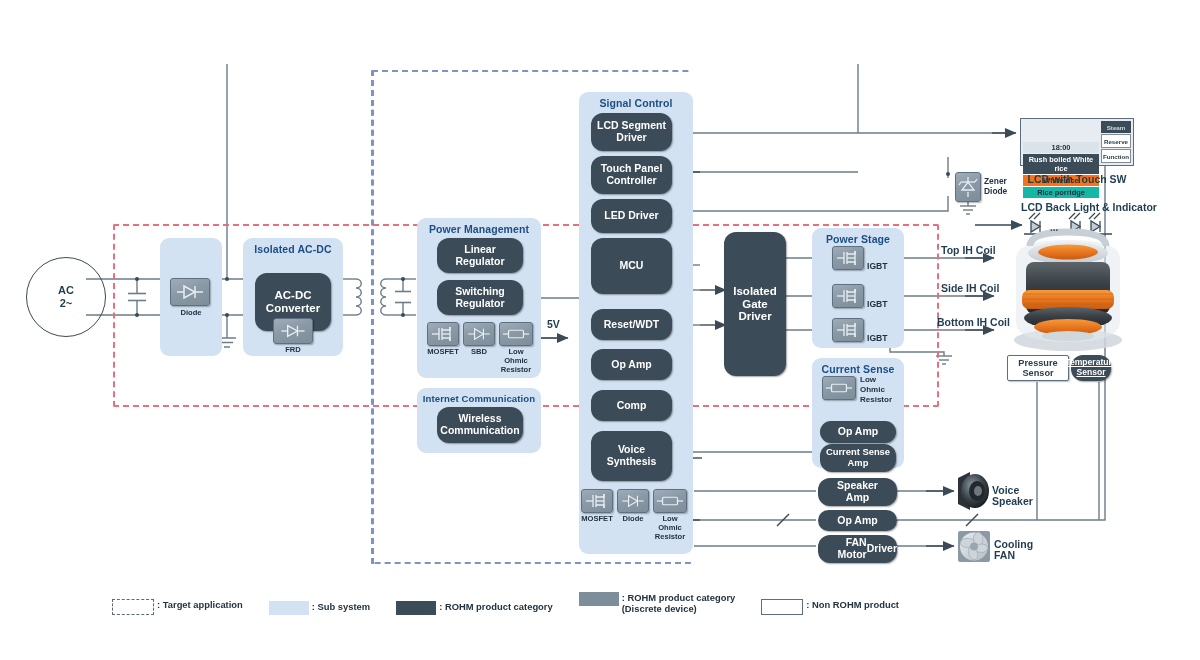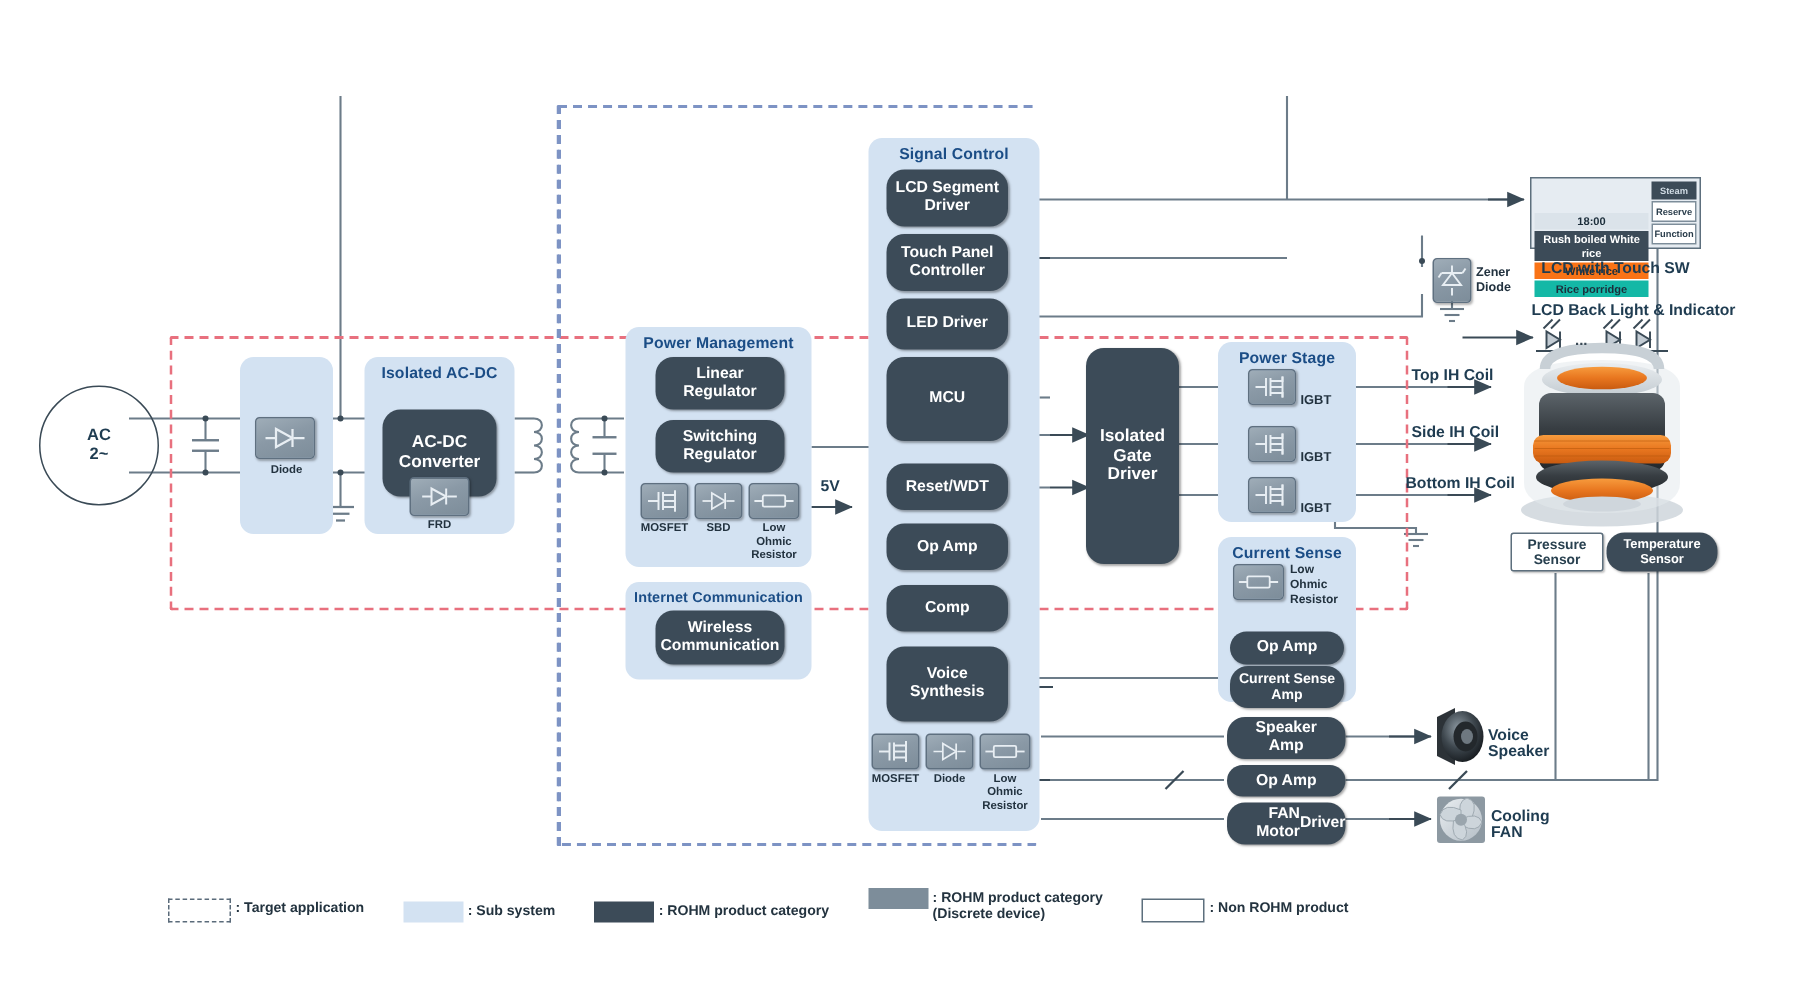--- a/index.html
+++ b/index.html
@@ -588,21 +588,21 @@
   </div>
   <div class="abs lbl" style="left:992px;top:484px;">Voice</div>
   <div class="abs lbl" style="left:992px;top:495px;">Speaker</div>
   <div class="abs lbl" style="left:994px;top:538px;">Cooling</div>
   <div class="abs lbl" style="left:994px;top:549px;">FAN</div>
 
   <div class="abs white" style="left:1007px;top:355px;width:62px;height:26px;flex-direction:column;">
     <span style="font-size:9.2px;">Pressure</span>
     <span style="font-size:9.2px;">Sensor</span>
   </div>
-  <div class="abs dark" style="left:1071px;top:355px;width:74px;height:26px;flex-direction:column;">
+  <div class="abs dark" style="left:1071px;top:355px;width:40px;height:26px;flex-direction:column;text-decoration:underline;">
     <span style="font-size:8.6px;">Temperature</span>
     <span style="font-size:8.6px;">Sensor</span>
   </div>
 
   <div id="legend">
     <div class="lg">
       <div class="lg-sw" style="border:1.6px dashed #5a6b7a;background:#ffffff;"></div>
       <div class="lg-t">:&nbsp;<span>Target application</span></div>
     </div>
     <div class="lg">

